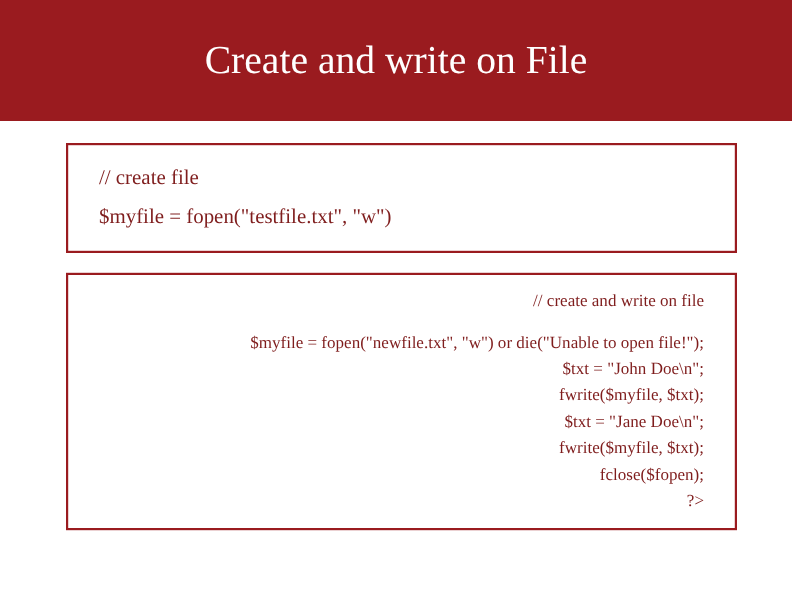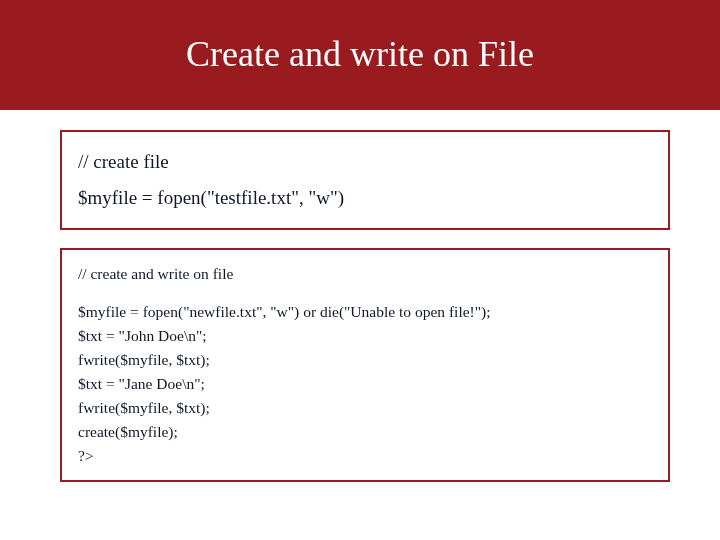--- a/index.html
+++ b/index.html
@@ -23,32 +23,33 @@
     color: #ffffff;
     font-weight: 400;
     font-size: 36px;
     line-height: 1.2;
   }
   .content {
     padding: 20px 50px 20px 60px;
   }
   .code-box {
     border: 2px solid #9a1b1f;
-    padding: 12px 16px;
-    color: #0f172a;
+    padding: 12px 28px;
+    color: #7f1d1d;
     font-family: Georgia, 'Times New Roman', serif;
     margin-bottom: 18px;
   }
   .box1 {
     font-size: 19px;
     line-height: 1.9;
   }
   .box2 {
     font-size: 15.5px;
     line-height: 1.55;
+    text-align: right;
   }
   .box2 .spacer {
     height: 14px;
   }
 </style>
 </head>
 <body>
 
 <div class="header">
   <h1>Create and write on File</h1>
@@ -62,17 +63,17 @@
   </div>
 
   <div class="code-box box2">
     <div>// create and write on file</div>
     <div class="spacer"></div>
     <div>$myfile = fopen("newfile.txt", "w") or die("Unable to open file!");</div>
     <div>$txt = "John Doe\n";</div>
     <div>fwrite($myfile, $txt);</div>
     <div>$txt = "Jane Doe\n";</div>
     <div>fwrite($myfile, $txt);</div>
-    <div>create($myfile);</div>
+    <div>fclose($fopen);</div>
     <div>?&gt;</div>
   </div>
 
 </div>
 
 </body></html>

